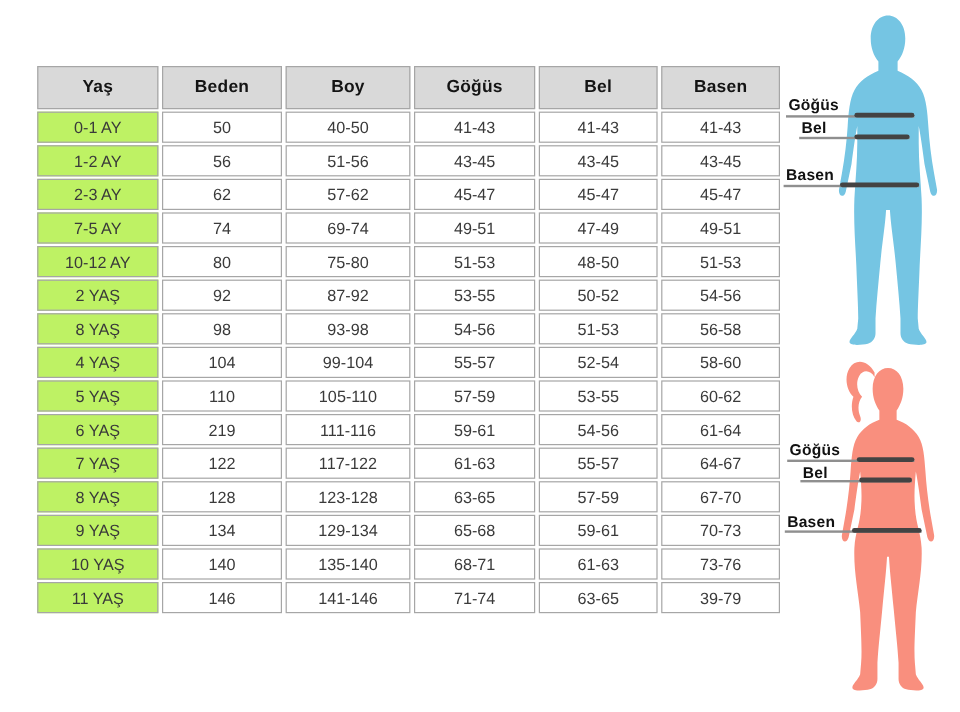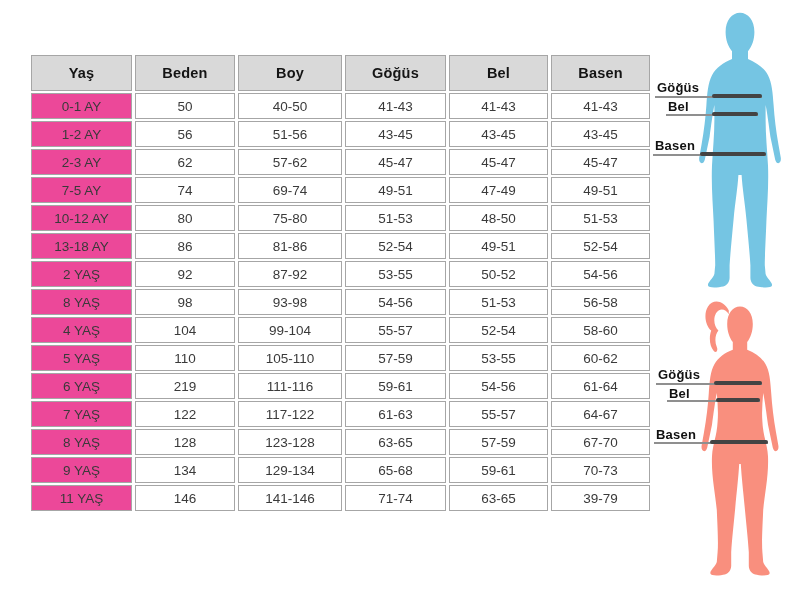--- a/index.html
+++ b/index.html
@@ -14,21 +14,21 @@
   table.size-table th,
   table.size-table td{
     border:1px solid #a6a6a6;text-align:center;vertical-align:middle;
     color:#3a3a3a;background:#ffffff;overflow:hidden;white-space:nowrap;
   }
   table.size-table th{
     background:#d9d9d9;color:#141414;font-weight:bold;
     font-size:14.5px;height:32px;letter-spacing:.2px;
   }
   table.size-table td{font-size:13.5px;height:22px;}
-  table.size-table td.row-header{background:#ec4899;}
+  table.size-table td.row-header{background:#bef264;}
 
   
   .figure-svg{position:absolute;display:block;}
   #child-figure{left:684px;top:9px;width:112px;height:288px;}
   #woman-figure{left:684px;top:297px;width:112px;height:288px;}
 
   
   .m-label{
     position:absolute;font-size:13px;font-weight:bold;color:#111111;
     letter-spacing:.2px;line-height:14px;white-space:nowrap;
@@ -95,28 +95,20 @@
         </tr>
         <tr>
           <td class="row-header">10-12 AY</td>
           <td>80</td>
           <td>75-80</td>
           <td>51-53</td>
           <td>48-50</td>
           <td>51-53</td>
         </tr>
         <tr>
-          <td class="row-header">13-18 AY</td>
-          <td>86</td>
-          <td>81-86</td>
-          <td>52-54</td>
-          <td>49-51</td>
-          <td>52-54</td>
-        </tr>
-        <tr>
           <td class="row-header">2 YAŞ</td>
           <td>92</td>
           <td>87-92</td>
           <td>53-55</td>
           <td>50-52</td>
           <td>54-56</td>
         </tr>
         <tr>
           <td class="row-header">8 YAŞ</td>
           <td>98</td>
@@ -165,20 +157,28 @@
           <td>57-59</td>
           <td>67-70</td>
         </tr>
         <tr>
           <td class="row-header">9 YAŞ</td>
           <td>134</td>
           <td>129-134</td>
           <td>65-68</td>
           <td>59-61</td>
           <td>70-73</td>
+        </tr>
+        <tr>
+          <td class="row-header">10 YAŞ</td>
+          <td>140</td>
+          <td>135-140</td>
+          <td>68-71</td>
+          <td>61-63</td>
+          <td>73-76</td>
         </tr>
         <tr>
           <td class="row-header">11 YAŞ</td>
           <td>146</td>
           <td>141-146</td>
           <td>71-74</td>
           <td>63-65</td>
           <td>39-79</td>
         </tr>
       </tbody>

